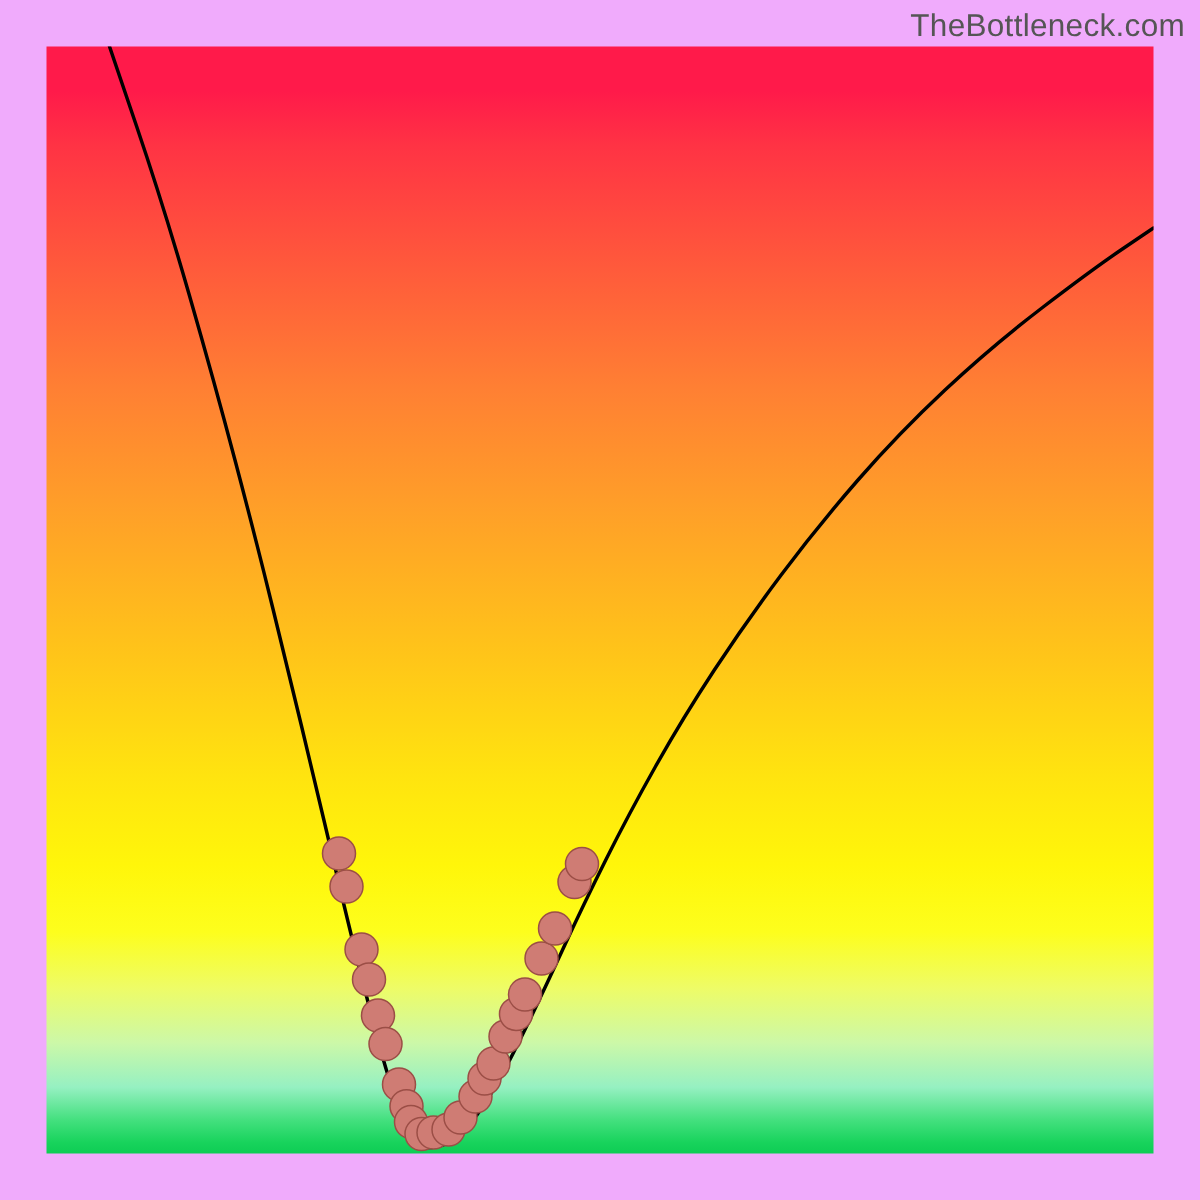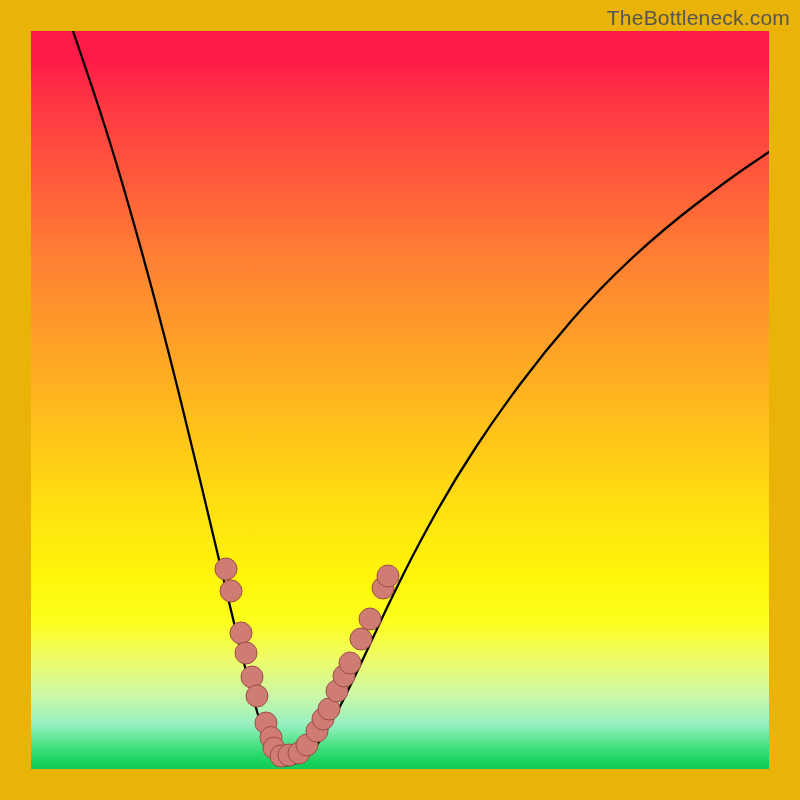--- a/index.html
+++ b/index.html
@@ -6,21 +6,21 @@
     margin: 0;
     padding: 0;
     width: 800px;
     height: 800px;
     overflow: hidden;
     font-family: Arial, Helvetica, sans-serif;
   }
   .outer {
     width: 800px;
     height: 800px;
-    background: #eab308;
+    background: #f0abfc;
     position: relative;
   }
   .plot-area {
     position: absolute;
     left: 31px;
     top: 31px;
     width: 738px;
     height: 738px;
     background: linear-gradient(
       to bottom,

